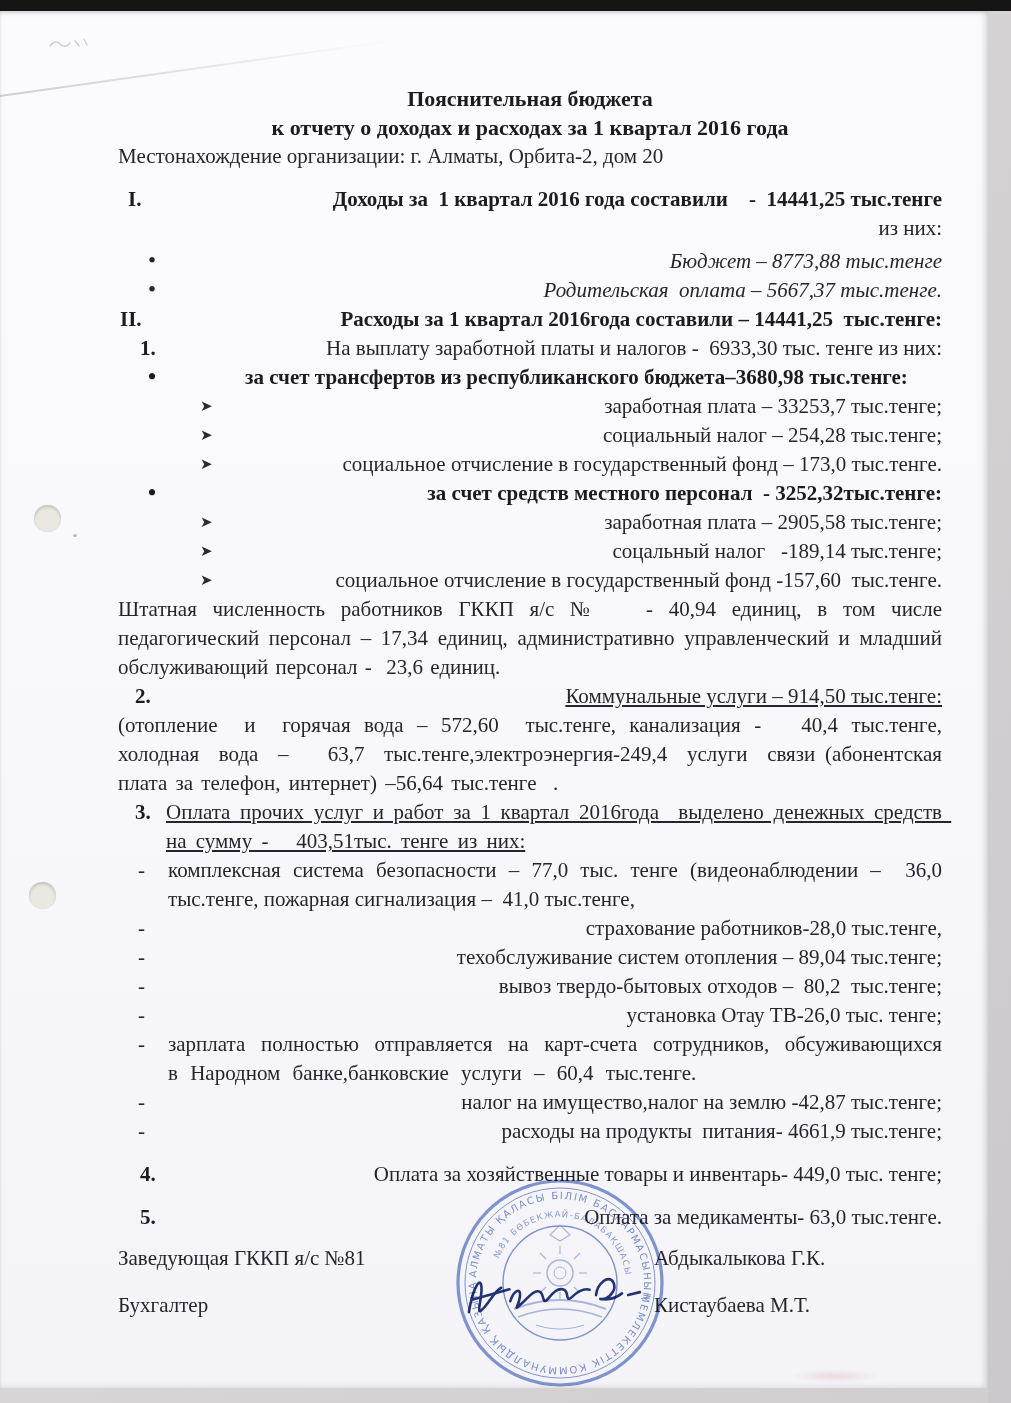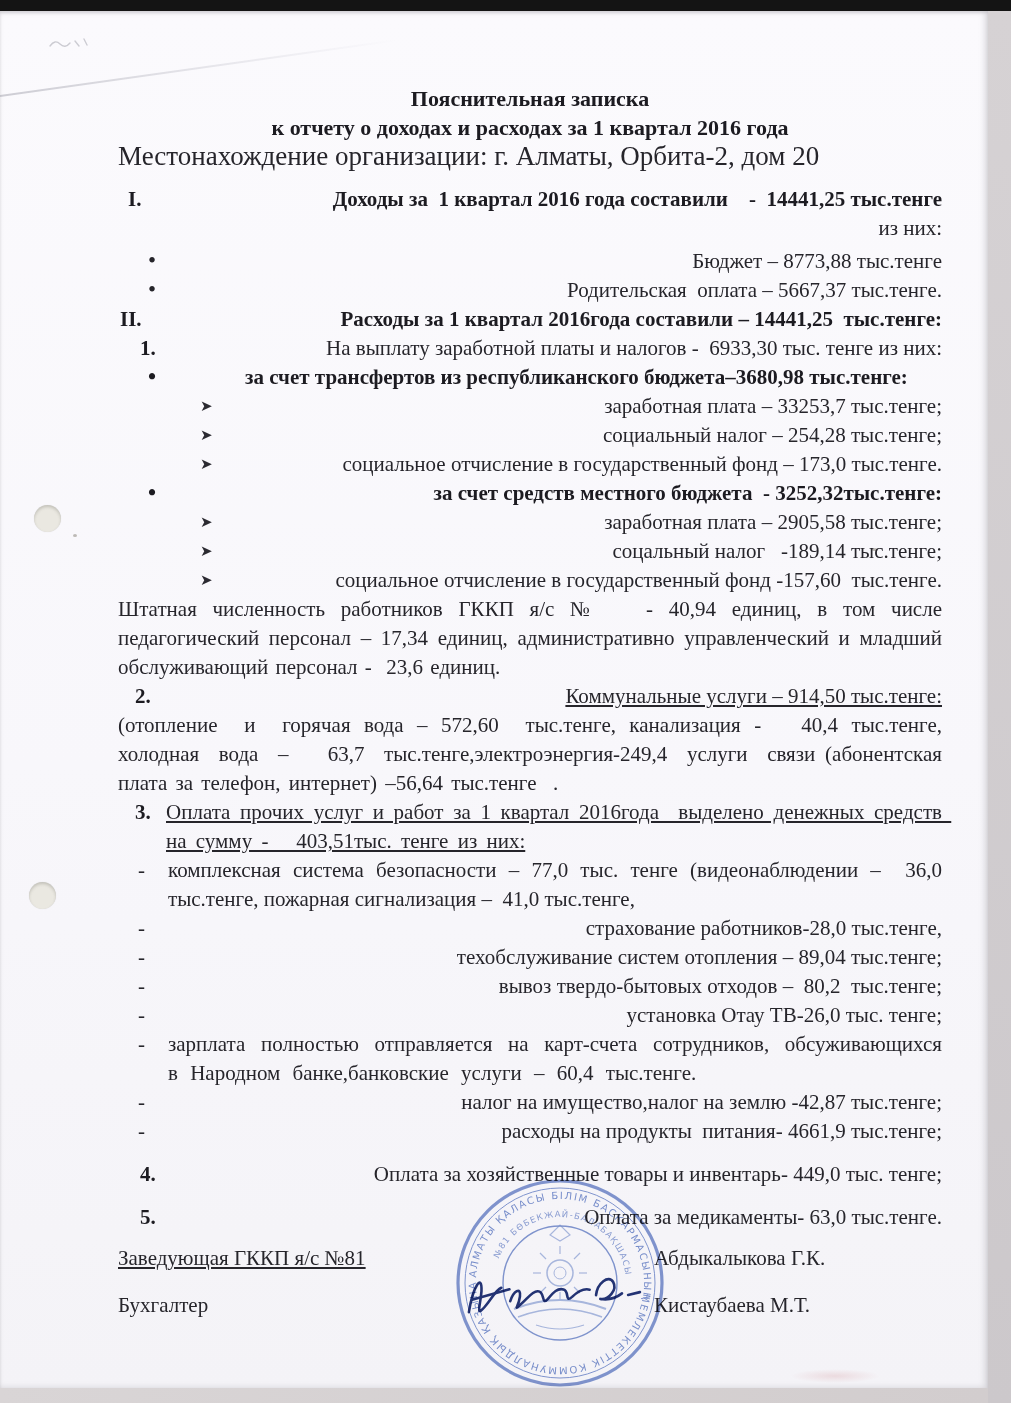--- a/index.html
+++ b/index.html
@@ -23,35 +23,35 @@
   .hole{position:absolute;width:27px;height:27px;border-radius:50%;
     background:#eae8e1;box-shadow:inset 0 2px 3px rgba(110,110,100,.30), 0 0 1px rgba(0,0,0,.12);}
   .hole.h1{left:34px;top:494px;}
   .hole.h2{left:29px;top:871px;}
   .speck{position:absolute;width:4px;height:3px;border-radius:50%;background:#bdbab6;}
   .smudge{position:absolute;left:790px;top:1358px;width:90px;height:14px;border-radius:50%;
     background:radial-gradient(ellipse at center, rgba(214,160,165,.30), transparent 70%);}
 
   .content{position:absolute;left:118px;top:73px;width:824px;color:#26252b;}
   .hdr{text-align:center;font-weight:bold;font-size:22px;line-height:29px;color:#1c1b21;}
-  .loc{font-size:27px;line-height:29px;}
+  .loc{font-size:21px;line-height:29px;}
 
   .ln{position:relative;font-size:21px;line-height:29px;}
   .b{font-weight:bold;color:#1c1b21;}
   .mk{position:absolute;top:0;}
   .l2{left:2px;} .l10{left:10px;} .l17{left:17px;} .l20{left:20px;} .l22{left:22px;} .l30{left:30px;} .l82{left:82px;}
   .mk.dot{font-size:23px;line-height:27px;}
   .mk.arr{font-family:"DejaVu Sans",sans-serif;font-size:15px;line-height:29px;color:#2b2a31;}
   .tx{display:block;white-space:pre-wrap;text-align:right;}
   .i47{margin-left:47px;} .i48{margin-left:48px;text-decoration:underline;} .i50{margin-left:50px;} .i54{}
-  .i57{margin-left:57px;} .i60{margin-left:28px;} .i127{margin-left:100px;}
+  .i57{margin-left:57px;} .i60{margin-left:28px;font-style:italic;} .i127{margin-left:100px;}
   .hang{margin-left:32px;text-indent:95px;}
   .j{text-align:justify;}
   .ws2{word-spacing:2px;} .ws3{word-spacing:3px;} .ws4{word-spacing:4px;} .ws7{word-spacing:7px;}
-  .g4{margin-top:4px;} .g12{margin-top:12px;text-decoration:underline;} .g14{margin-top:14px;} .g18{margin-top:18px;}
+  .g4{margin-top:4px;} .g12{margin-top:12px;} .g14{margin-top:14px;} .g18{margin-top:18px;}
 
   .sigrow{position:relative;font-size:21px;line-height:29px;}
   .signame{position:absolute;left:536px;top:0;}
 
   .stamp{position:absolute;left:452px;top:1164px;width:216px;height:216px;
     mix-blend-mode:multiply;opacity:.88;}
   .signature{position:absolute;left:458px;top:1249px;width:196px;height:72px;
     mix-blend-mode:multiply;transform:rotate(-4deg);}
   .pencil{position:absolute;left:48px;top:24px;width:46px;height:16px;opacity:.55;}
 </style>
@@ -67,21 +67,21 @@
   <svg class="pencil" viewBox="0 0 46 16">
     <path d="M2 11 Q7 4 12 9 T22 8 M27 6 l4 5 M36 4 l3 6" stroke="#a7a7b0" stroke-width="1.4" fill="none" stroke-linecap="round"></path>
   </svg>
   <div class="hole h1"></div>
   <div class="hole h2"></div>
   <div class="speck" style="left:73px;top:523px;"></div>
   <div class="speck" style="left:872px;top:537px;width:6px;height:3px;"></div>
   <div class="smudge"></div>
 
   <div class="content">
-    <div class="hdr">Пояснительная записка</div>
+    <div class="hdr">Пояснительная бюджета</div>
     <div class="hdr">к отчету о доходах и расходах за 1 квартал 2016 года</div>
     <div class="loc">Местонахождение организации: г. Алматы, Орбита-2, дом 20</div>
 
     <div class="ln g14">
       <span class="mk l10 b">I.</span>
       <span class="tx i57 b">Доходы за  1 квартал 2016 года составили    -  14441,25 тыс.тенге</span>
     </div>
     <div class="ln">
       <span class="tx i57">из них:</span>
     </div>
@@ -113,21 +113,21 @@
     <div class="ln">
       <span class="mk l82 arr">➤</span>
       <span class="tx i127">социальный налог – 254,28 тыс.тенге;</span>
     </div>
     <div class="ln">
       <span class="mk l82 arr">➤</span>
       <span class="tx i127">социальное отчисление в государственный фонд – 173,0 тыс.тенге.</span>
     </div>
     <div class="ln">
       <span class="mk l30 dot b">•</span>
-      <span class="tx i127 b">за счет средств местного бюджета  - 3252,32тыс.тенге:</span>
+      <span class="tx i127 b">за счет средств местного персонал  - 3252,32тыс.тенге:</span>
     </div>
     <div class="ln">
       <span class="mk l82 arr">➤</span>
       <span class="tx i127">заработная плата – 2905,58 тыс.тенге;</span>
     </div>
     <div class="ln">
       <span class="mk l82 arr">➤</span>
       <span class="tx i127">соцальный налог   -189,14 тыс.тенге;</span>
     </div>
     <div class="ln">

